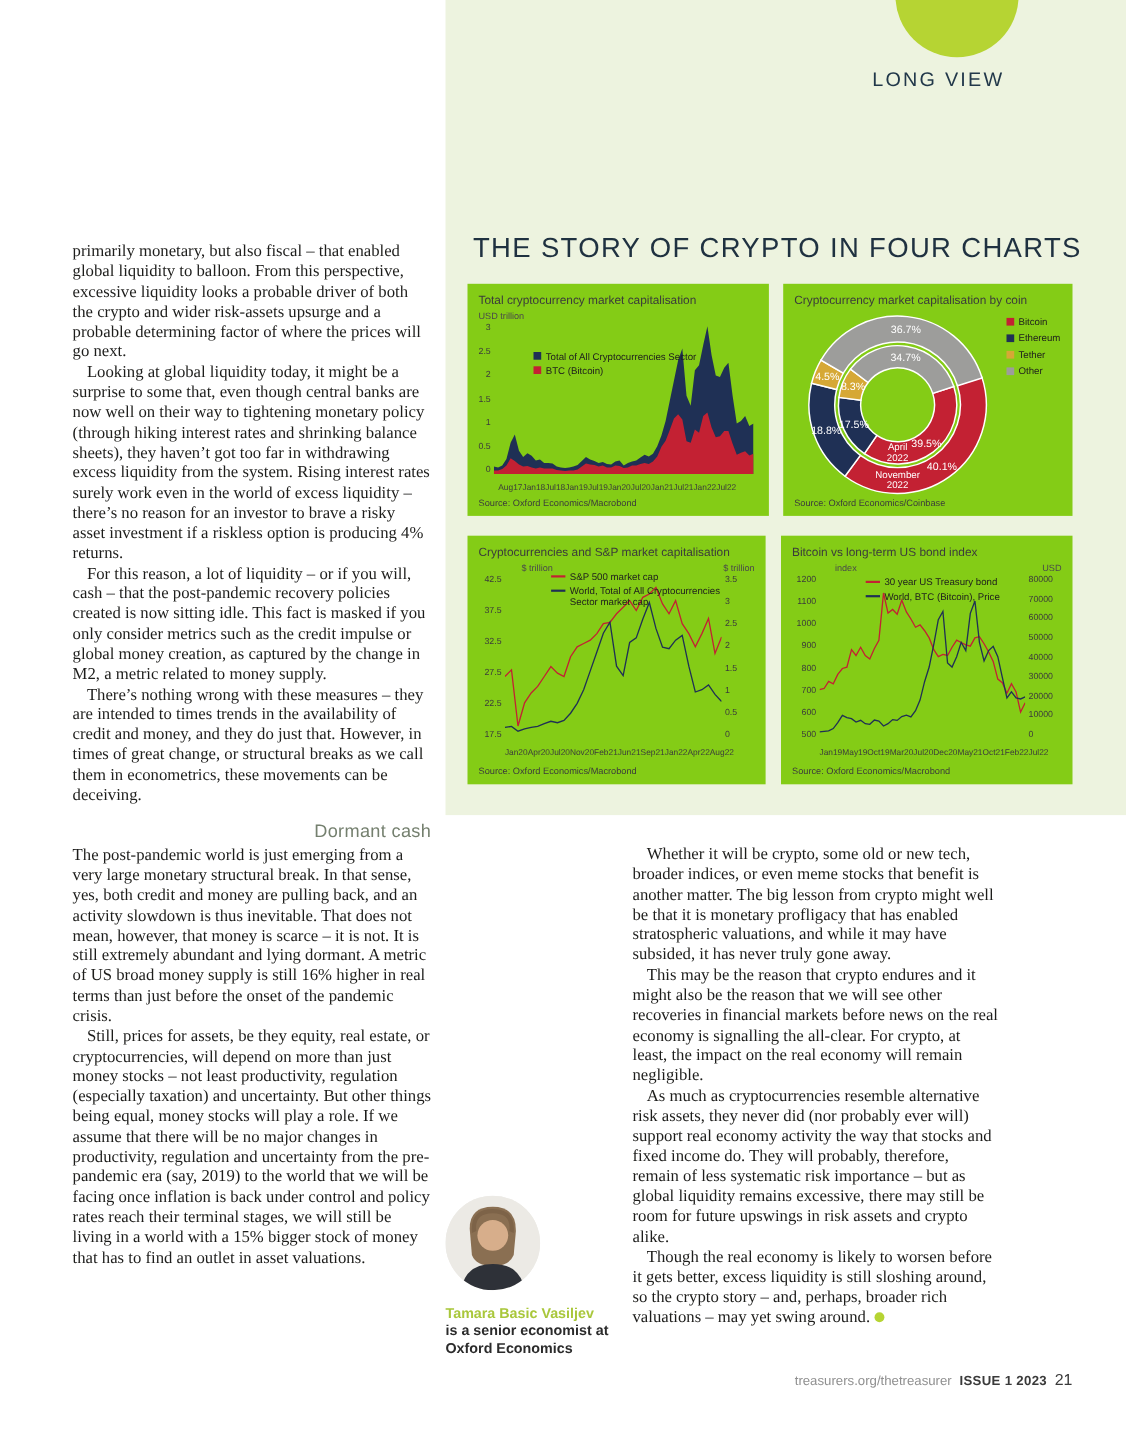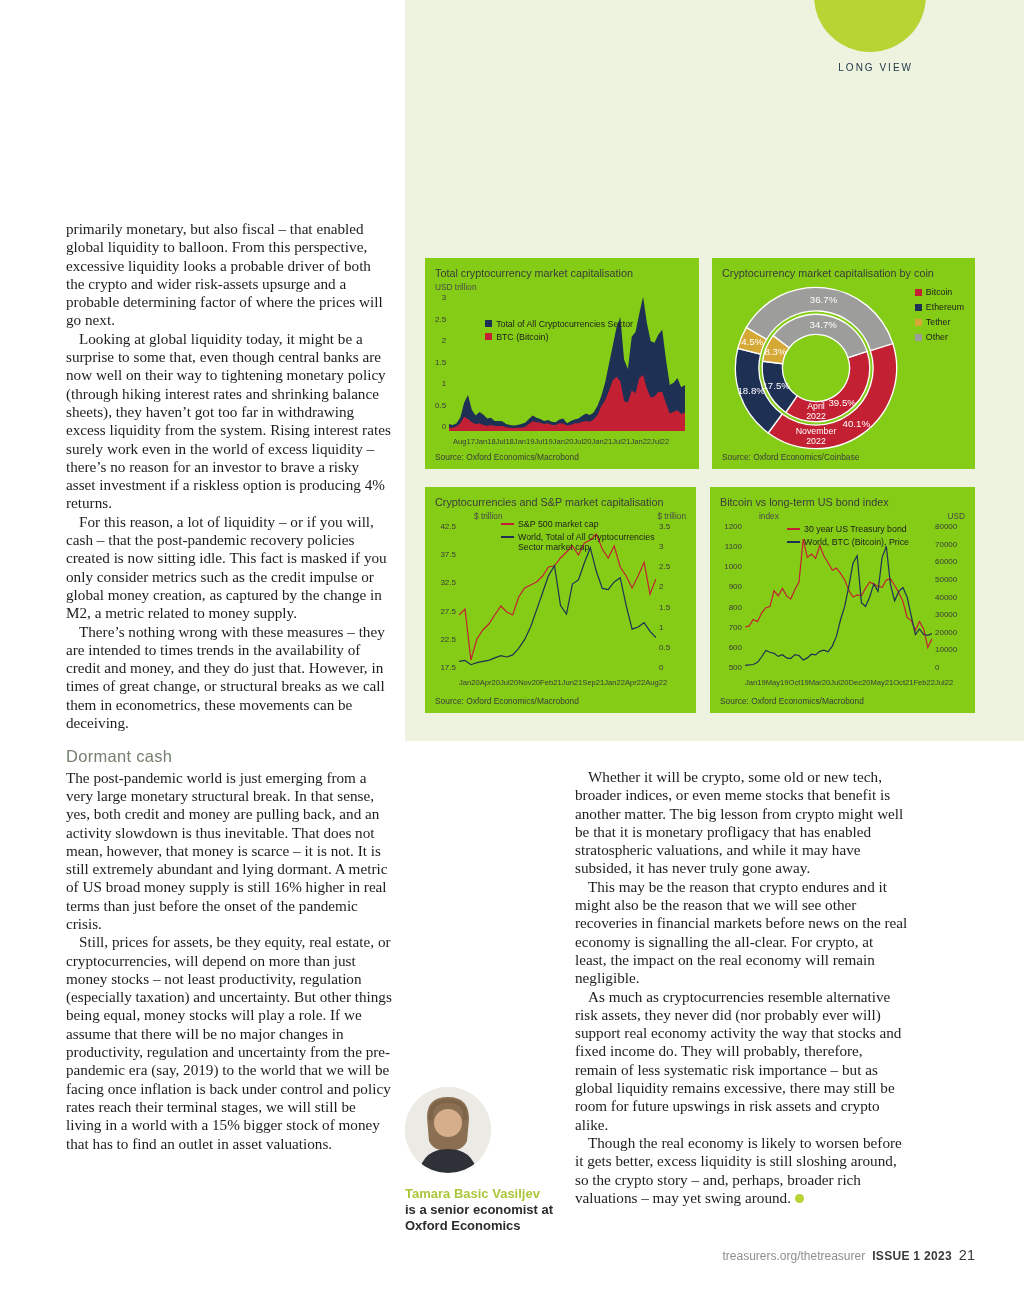--- a/index.html
+++ b/index.html
@@ -1,31 +1,31 @@
 <!DOCTYPE html>
 <html><head>
 <meta charset="utf-8">
 <style>
   html,body{margin:0;padding:0;}
   body{width:1024px;height:1310px;background:#fff;font-family:"Liberation Sans",sans-serif;}
   .page{position:relative;width:1024px;height:1310px;overflow:hidden;background:#ffffff;}
 
   .green-panel{position:absolute;left:405px;top:0;width:619px;height:741px;background:#edf3df;}
   .lime-circle{position:absolute;left:814px;top:-60px;width:112px;height:112px;border-radius:50%;background:#b6d433;}
-  .kicker{position:absolute;top:62px;right:111px;font-size:10px;letter-spacing:2px;color:#22384a;}
+  .kicker{position:absolute;top:62px;right:111px;font-size:18px;letter-spacing:2px;color:#22384a;}
 
   .charts-heading{position:absolute;left:430px;top:212px;margin:0;font-size:25px;font-weight:500;letter-spacing:1.2px;color:#1f3140;font-family:"Liberation Sans",sans-serif;white-space:nowrap;}
 
   
   .col{position:absolute;font-family:"Liberation Serif",serif;font-size:15.2px;line-height:18.3px;color:#1d1d1b;}
   .col-left{left:66px;top:220px;width:326px;}
   .col-right{left:575px;top:768px;width:333px;}
   .col p{margin:0;text-indent:13px;}
   .col p.noindent{text-indent:0;}
-  .subhead{margin:15px 0 3px 0;font-family:"Liberation Sans",sans-serif;font-weight:400;font-size:16.5px;color:#75806f;letter-spacing:0.3px;}
+  .subhead{margin:15px 0 3px 0;font-family:"Liberation Sans",sans-serif;font-weight:400;font-size:16.5px;color:#75806f;letter-spacing:0.3px;text-align:right;}
   .endmark{display:inline-block;width:9px;height:9px;border-radius:50%;background:#b6d433;margin-left:4px;vertical-align:baseline;}
 
   
   .card{position:absolute;background:#84cc16;box-sizing:border-box;padding:9px 10px 7px 10px;display:flex;flex-direction:column;}
   .card1{left:425px;top:258px;width:274px;height:211px;}
   .card2{left:712px;top:258px;width:263px;height:211px;}
   .card3{left:425px;top:487px;width:271px;height:226px;}
   .card4{left:710px;top:487px;width:265px;height:226px;}
   .c-title{font-size:10.8px;color:#3b3b3b;margin-bottom:3px;}
   .c-unit{font-size:8.3px;color:#4a4a4a;margin-bottom:1px;}
@@ -60,20 +60,21 @@
   .f-page{font-size:14.5px;color:#3a3a3a;}
 </style>
 </head>
 <body>
 
 <div class="page">
   <div class="green-panel"></div>
   <div class="lime-circle"></div>
   <div class="kicker">LONG VIEW</div>
 
+  <h1 class="charts-heading">THE STORY OF CRYPTO IN FOUR CHARTS</h1>
 
   <div class="col col-left">
     <p class="noindent">primarily monetary, but also fiscal – that enabled global liquidity to balloon. From this perspective, excessive liquidity looks a probable driver of both the crypto and wider risk-assets upsurge and a probable determining factor of where the prices will go next.</p>
     <p>Looking at global liquidity today, it might be a surprise to some that, even though central banks are now well on their way to tightening monetary policy (through hiking interest rates and shrinking balance sheets), they haven’t got too far in withdrawing excess liquidity from the system. Rising interest rates surely work even in the world of excess liquidity – there’s no reason for an investor to brave a risky asset investment if a riskless option is producing 4% returns.</p>
     <p>For this reason, a lot of liquidity – or if you will, cash – that the post-pandemic recovery policies created is now sitting idle. This fact is masked if you only consider metrics such as the credit impulse or global money creation, as captured by the change in M2, a metric related to money supply.</p>
     <p>There’s nothing wrong with these measures – they are intended to times trends in the availability of credit and money, and they do just that. However, in times of great change, or structural breaks as we call them in econometrics, these movements can be deceiving.</p>
     <h3 class="subhead">Dormant cash</h3>
     <p class="noindent">The post-pandemic world is just emerging from a very large monetary structural break. In that sense, yes, both credit and money are pulling back, and an activity slowdown is thus inevitable. That does not mean, however, that money is scarce – it is not. It is still extremely abundant and lying dormant. A metric of US broad money supply is still 16% higher in real terms than just before the onset of the pandemic crisis.</p>
     <p>Still, prices for assets, be they equity, real estate, or cryptocurrencies, will depend on more than just money stocks – not least productivity, regulation (especially taxation) and uncertainty. But other things being equal, money stocks will play a role. If we assume that there will be no major changes in productivity, regulation and uncertainty from the pre-pandemic era (say, 2019) to the world that we will be facing once inflation is back under control and policy rates reach their terminal stages, we will still be living in a world with a 15% bigger stock of money that has to find an outlet in asset valuations.</p>
   </div>

